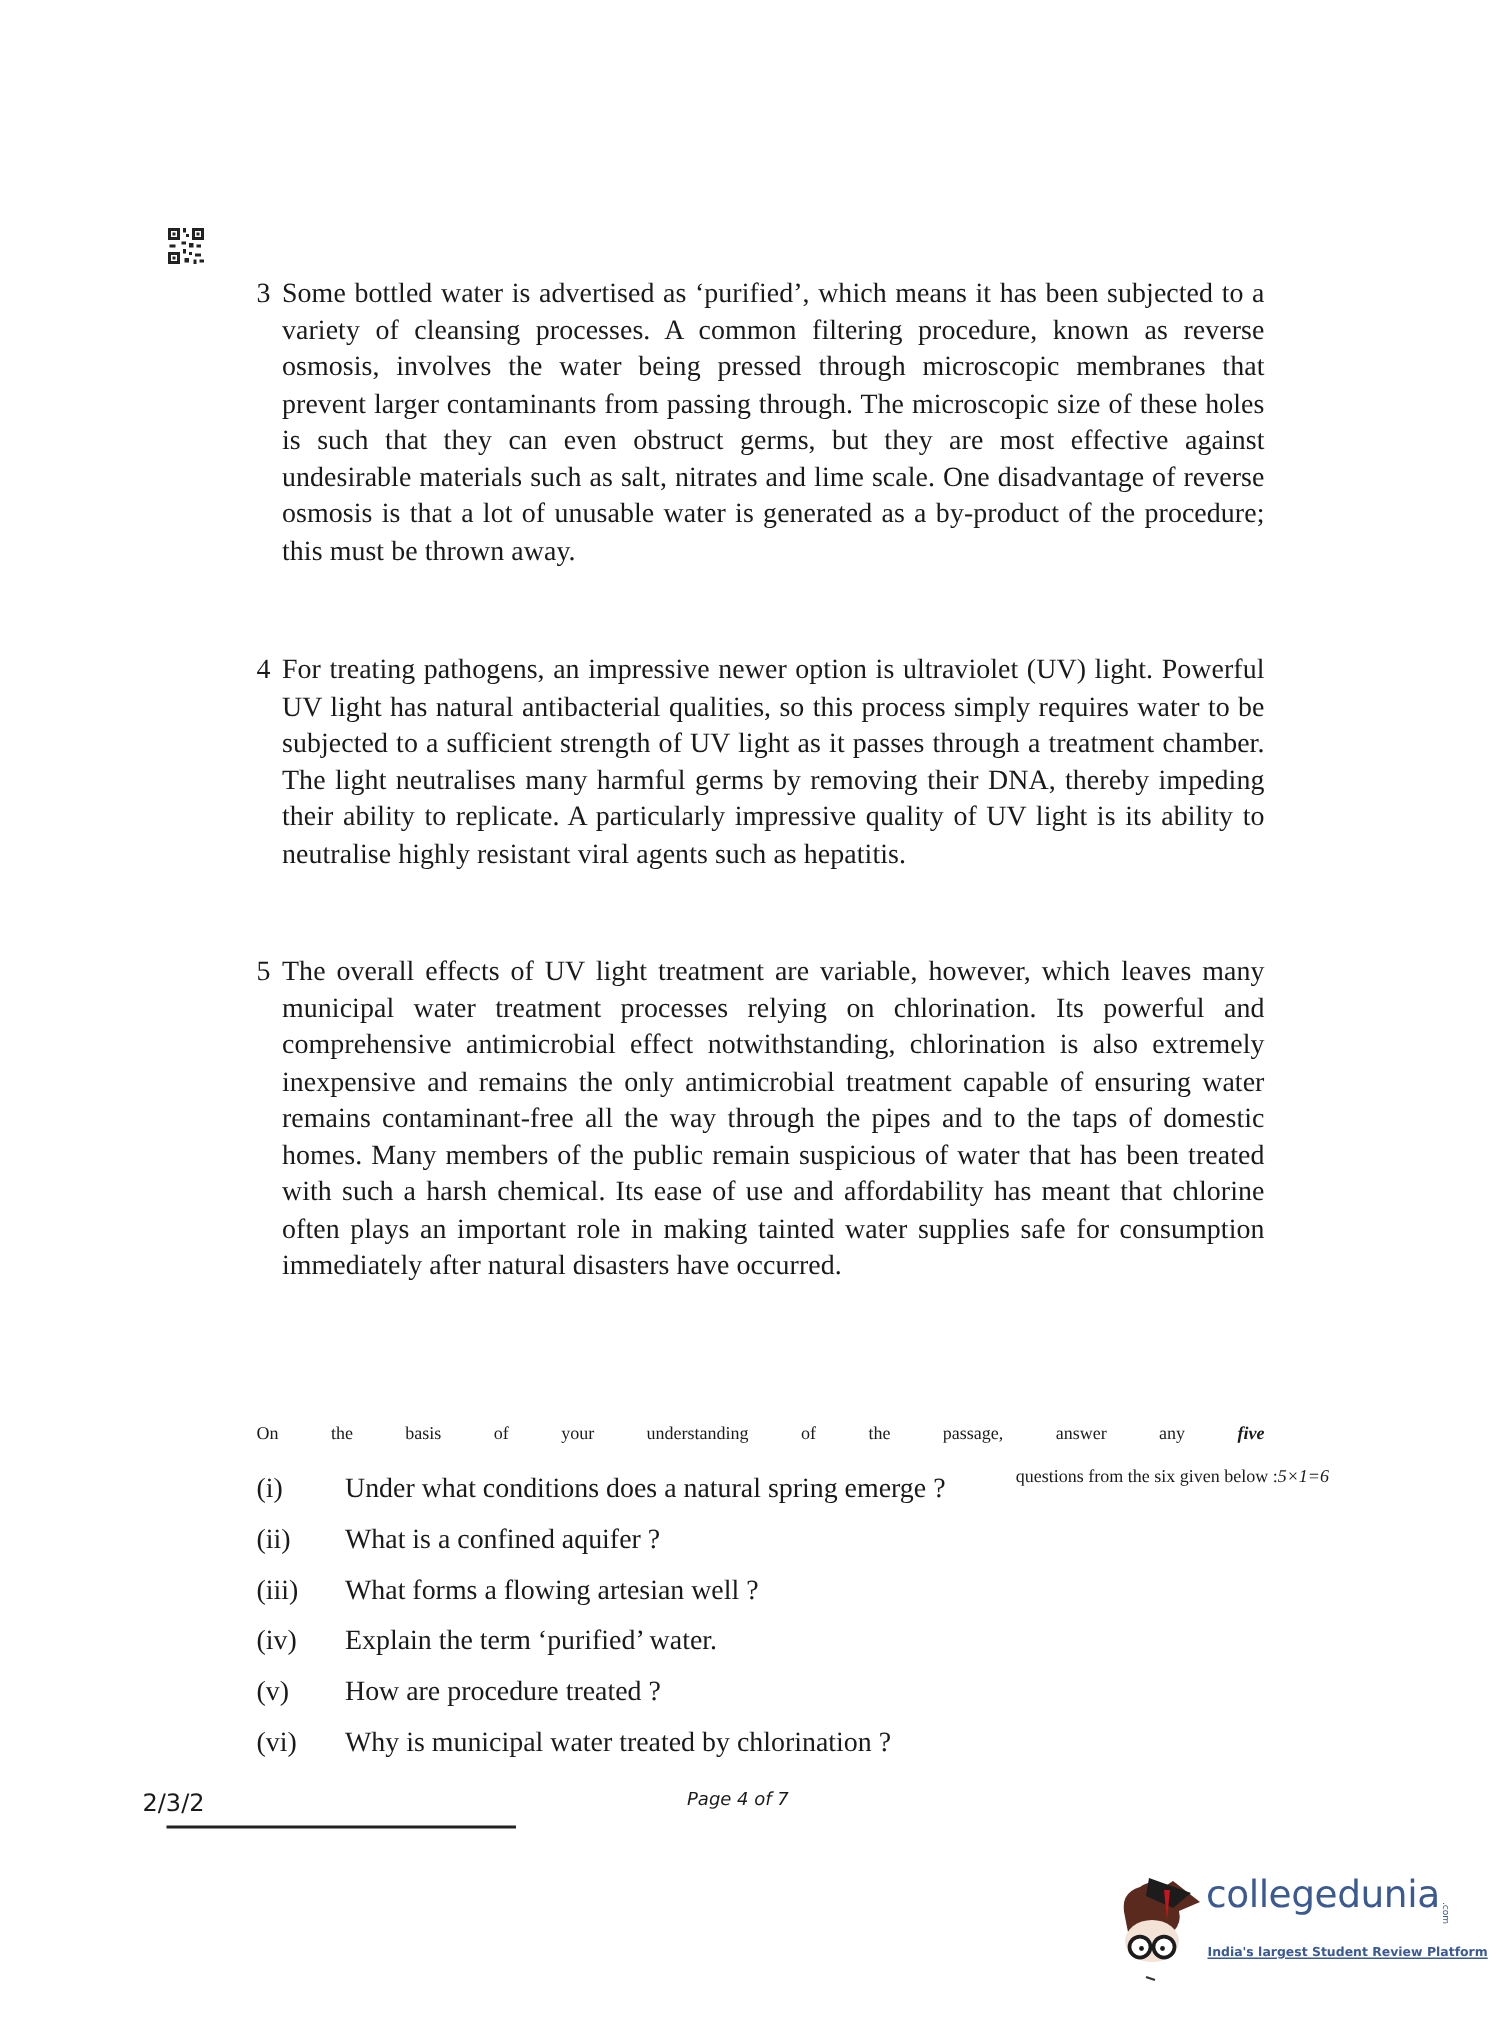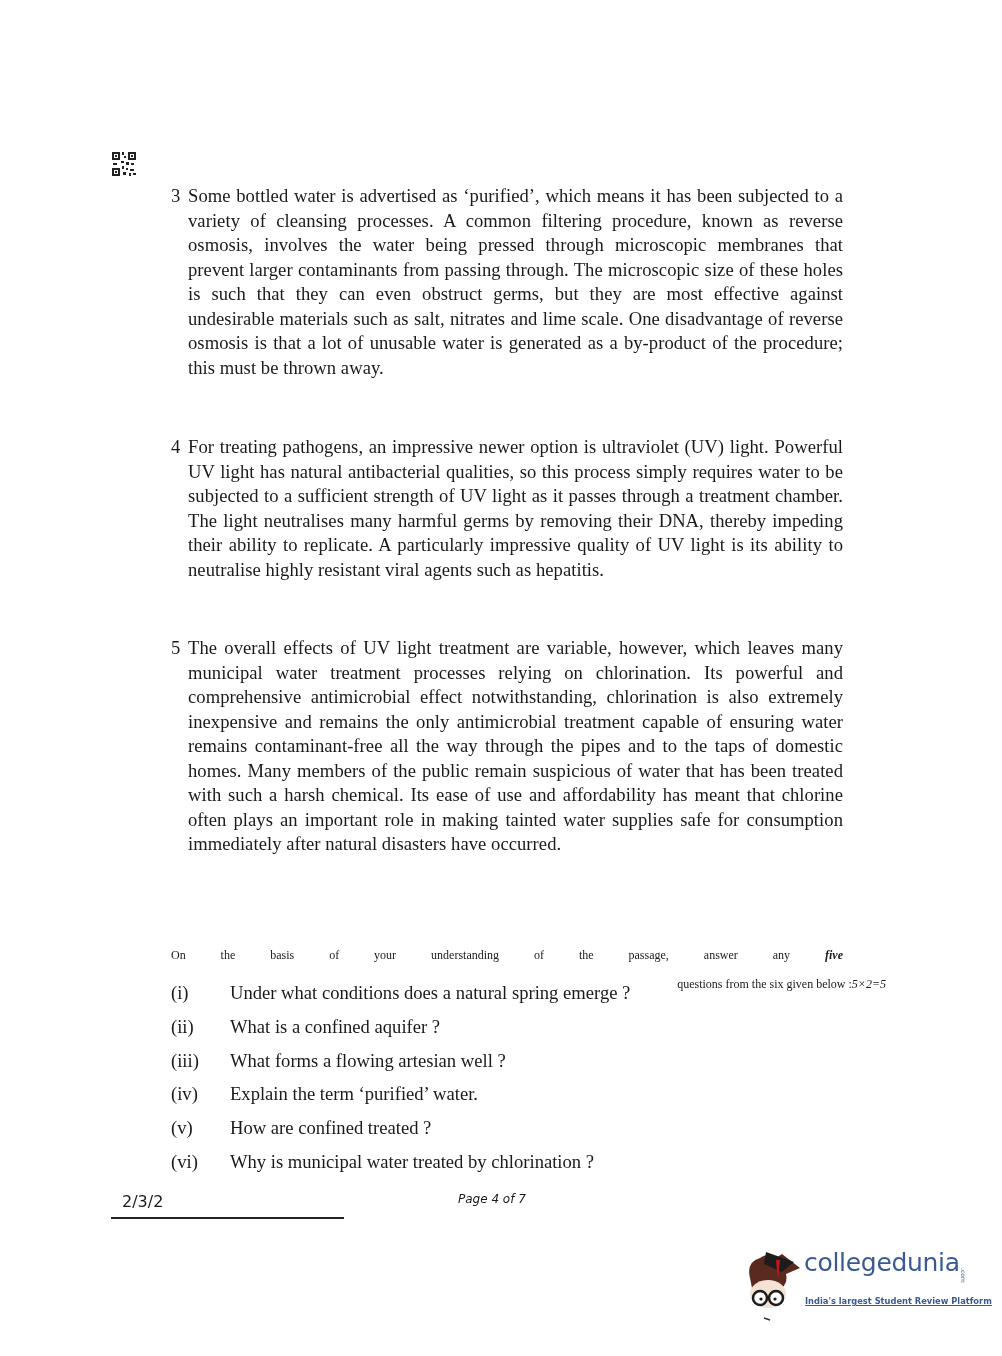--- a/index.html
+++ b/index.html
@@ -23,21 +23,21 @@
     .instr .l1 { width: 672px; text-align: justify; text-align-last: justify; }
     .instr .l2 { display: flex; justify-content: flex-end; }
     .instr .five { font-style: italic; font-weight: bold; }
     .instr .marks { font-style: italic; }
 
     .questions { position: absolute; left: 171px; top: 982px; width: 700px;
                  font-family: "Liberation Serif", serif; font-size: 18.6px; }
     .q { display: flex; height: 33.8px; align-items: flex-start; }
     .q .qn { width: 59px; }
 
-    .footer-code { position: absolute; left: 122px; top: 1192px;
+    .footer-code { position: absolute; left: 95px; top: 1192px;
                    font-family: "DejaVu Sans", "Liberation Sans", sans-serif; font-size: 16px; }
     .footer-line { position: absolute; left: 111px; top: 1217px; width: 233px; height: 2px; background: #222; }
     .footer-page { position: absolute; left: 458px; top: 1192px; font-style: italic;
                    font-family: "DejaVu Sans", "Liberation Sans", sans-serif; font-size: 12px; }
 
     .logo { position: absolute; left: 742px; top: 1248px; width: 230px; height: 75px; }
     .logo .brand { position: absolute; left: 62px; top: 0; font-family: "DejaVu Sans", "Liberation Sans", sans-serif;
                    font-size: 25px; color: #3b5a92; letter-spacing: -0.3px; }
     .logo .dotcom { position: absolute; left: 218px; top: 20px; font-size: 6px; color: #3b5a92;
                     font-family: "DejaVu Sans", sans-serif; writing-mode: vertical-rl; }
@@ -90,21 +90,21 @@
     <div class="text">The overall effects of UV light treatment are variable, however, which leaves many municipal water treatment processes relying on chlorination. Its powerful and comprehensive antimicrobial effect notwithstanding, chlorination is also extremely inexpensive and remains the only antimicrobial treatment capable of ensuring water remains contaminant-free all the way through the pipes and to the taps of domestic homes. Many members of the public remain suspicious of water that has been treated with such a harsh chemical. Its ease of use and affordability has meant that chlorine often plays an important role in making tainted water supplies safe for consumption immediately after natural disasters have occurred.</div>
   </div>
 
   <div class="instr">
     <div class="l1">
       <span>On the basis of your understanding of the passage, answer any</span>
       <span class="five">five</span>
     </div>
     <div class="l2">
       <span>questions from the six given below :</span>
-      <span class="marks">5×2=5</span>
+      <span class="marks">5×1=6</span>
     </div>
   </div>
 
   <div class="questions">
     <div class="q">
       <span class="qn">(i)</span>
       <span>Under what conditions does a natural spring emerge ?</span>
     </div>
     <div class="q">
       <span class="qn">(ii)</span>
@@ -113,21 +113,21 @@
     <div class="q">
       <span class="qn">(iii)</span>
       <span>What forms a flowing artesian well ?</span>
     </div>
     <div class="q">
       <span class="qn">(iv)</span>
       <span>Explain the term ‘purified’ water.</span>
     </div>
     <div class="q">
       <span class="qn">(v)</span>
-      <span>How are confined treated ?</span>
+      <span>How are procedure treated ?</span>
     </div>
     <div class="q">
       <span class="qn">(vi)</span>
       <span>Why is municipal water treated by chlorination ?</span>
     </div>
   </div>
 
   <div class="footer-code">2/3/2</div>
   <div class="footer-line"></div>
   <div class="footer-page">Page 4 of 7</div>

